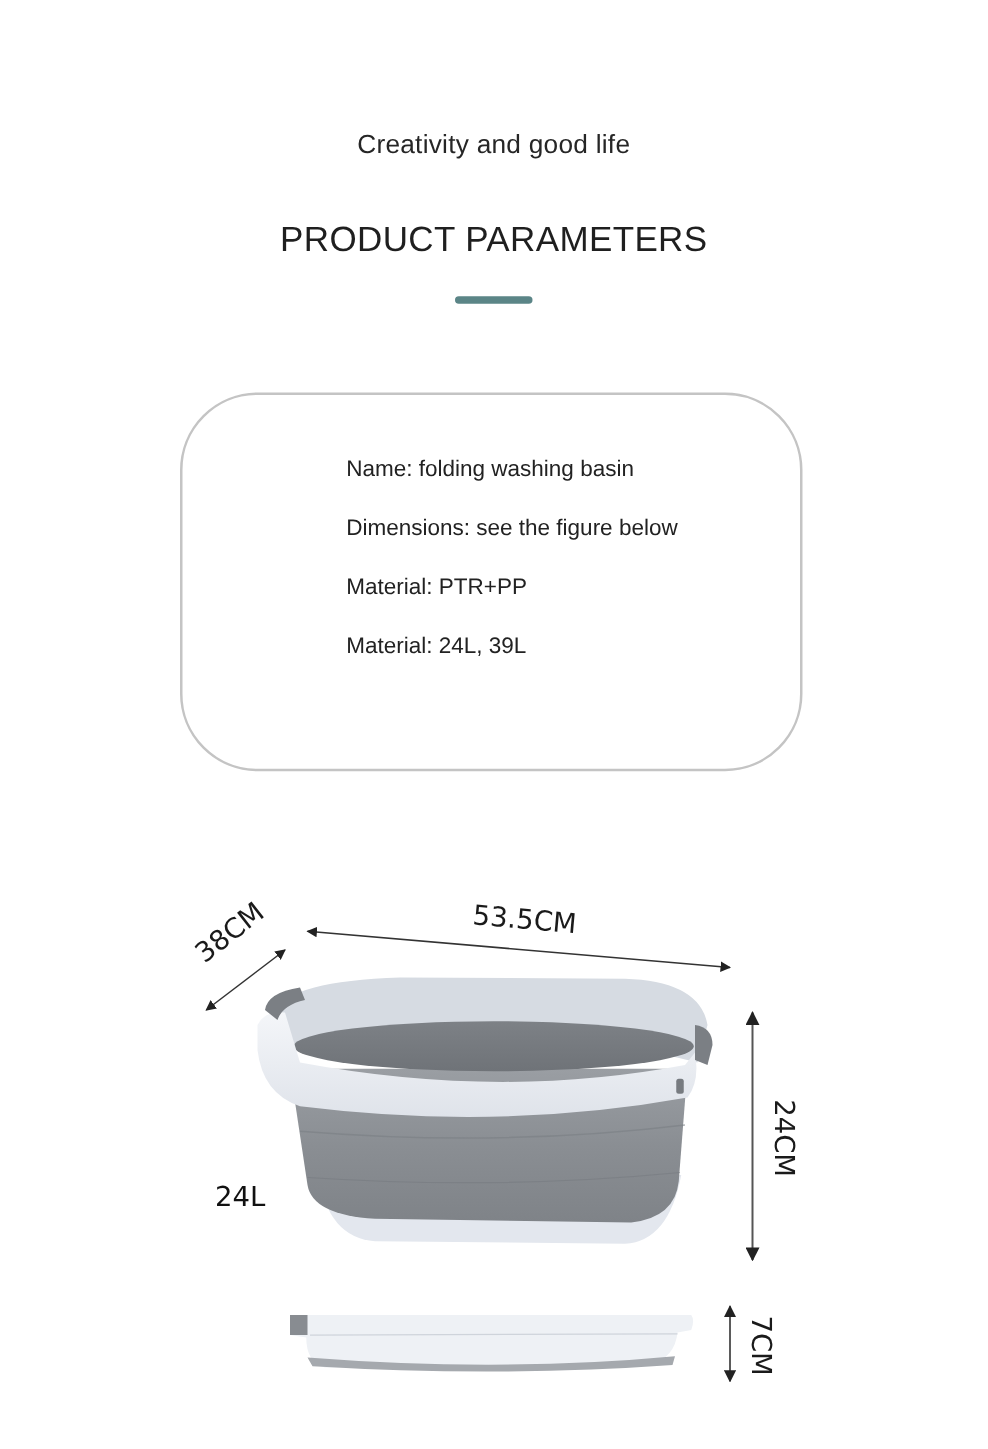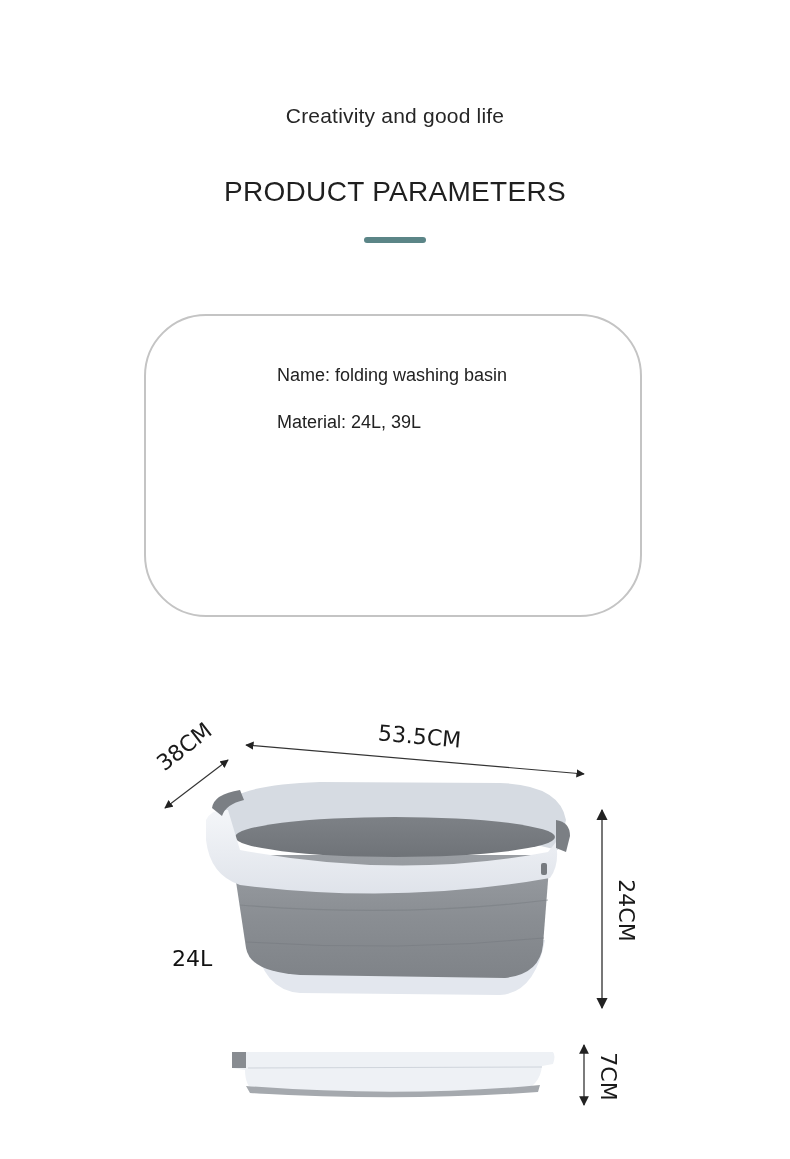--- a/index.html
+++ b/index.html
@@ -22,20 +22,22 @@
 </head>
 <body>
 
 <div class="tagline">Creativity and good life</div>
 <div class="title">PRODUCT PARAMETERS</div>
 <div class="accent"></div>
 
 <div class="card"></div>
 <ul class="params">
   <li>Name: folding washing basin</li>
+  <li>Dimensions: see the figure below</li>
+  <li>Material: PTR+PP</li>
   <li>Material: 24L, 39L</li>
 </ul>
 
 <div class="figure">
   <svg width="790" height="469" viewBox="0 0 790 469" xmlns="http://www.w3.org/2000/svg">
     <defs>
       <linearGradient id="bodyGrad" x1="0" y1="0" x2="0" y2="1">
         <stop offset="0" stop-color="#9a9ea3"></stop>
         <stop offset="0.5" stop-color="#8a8e93"></stop>
         <stop offset="1" stop-color="#7f8388"></stop>

